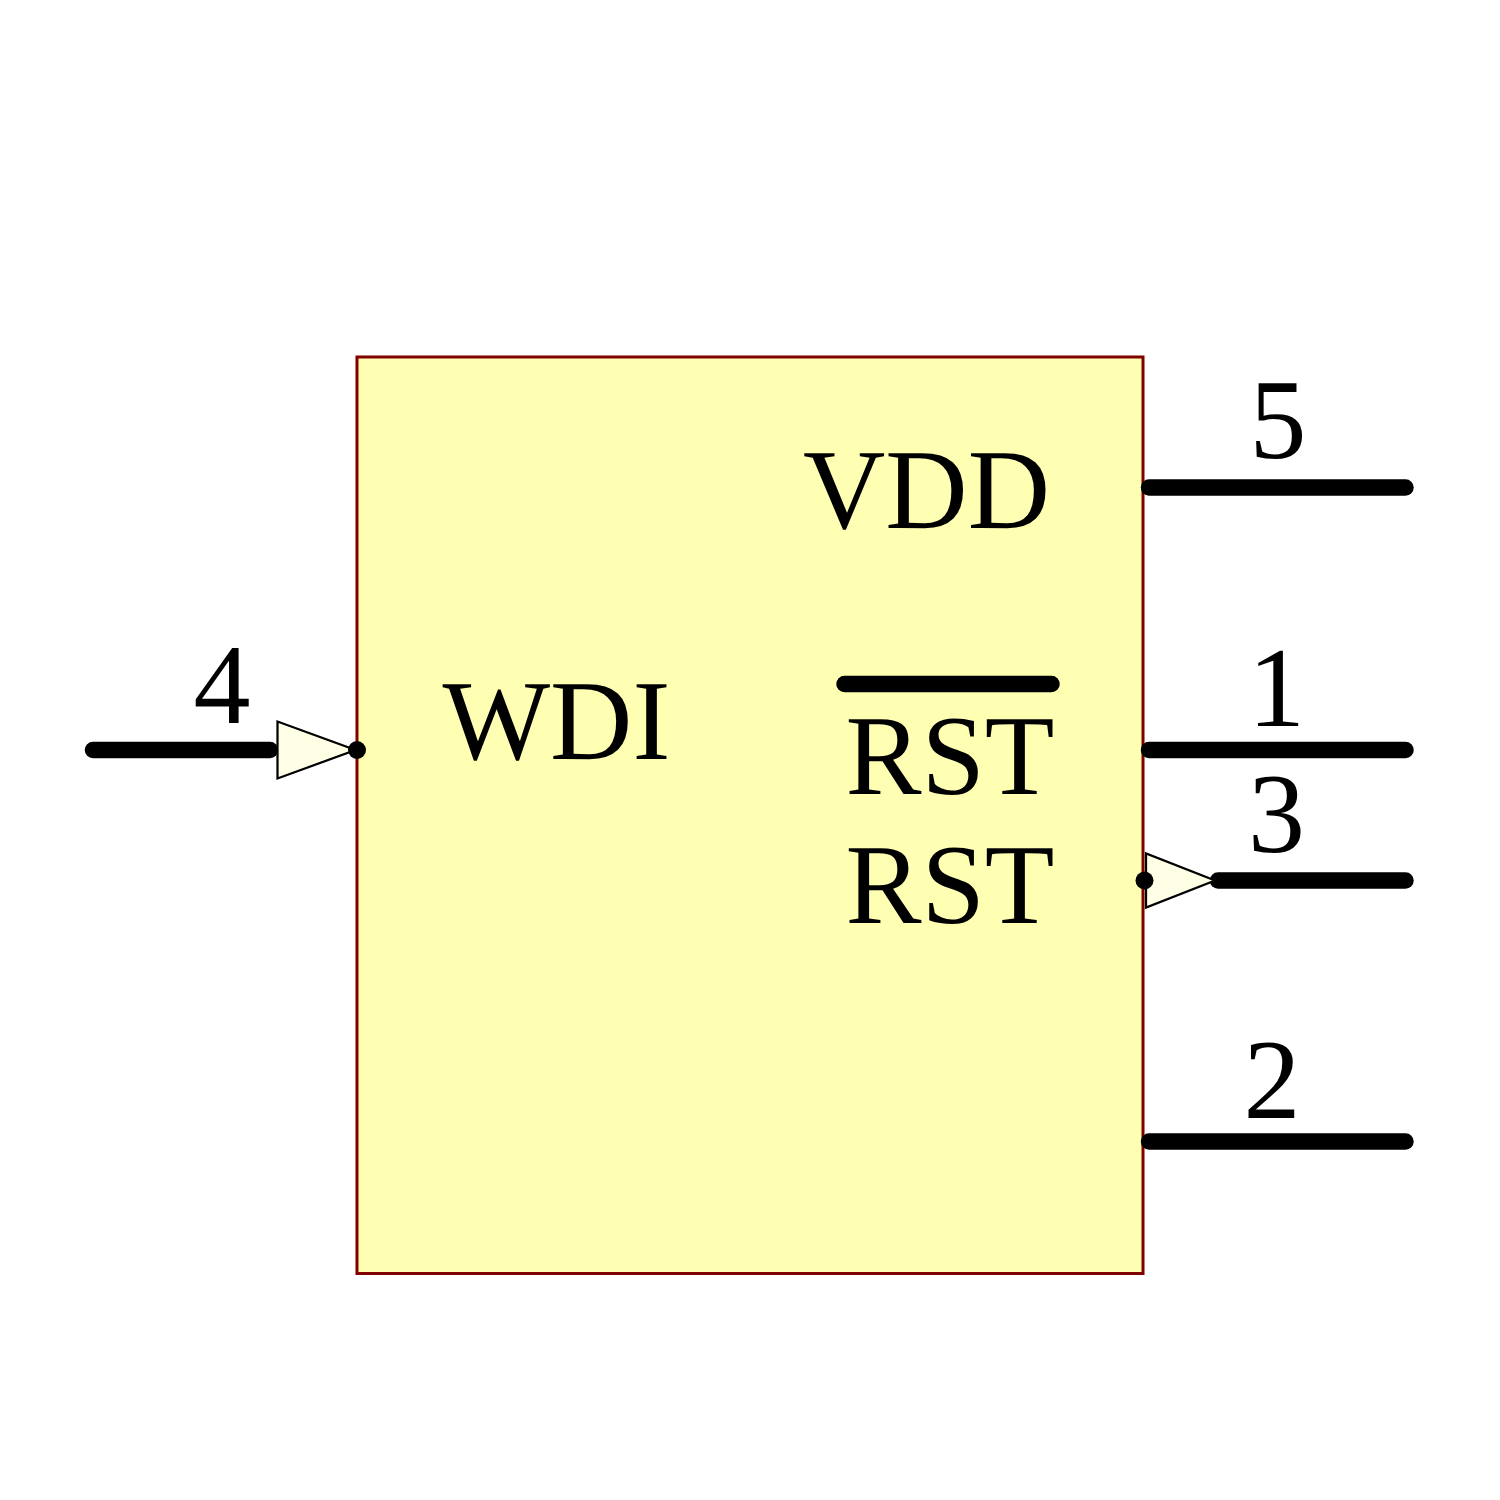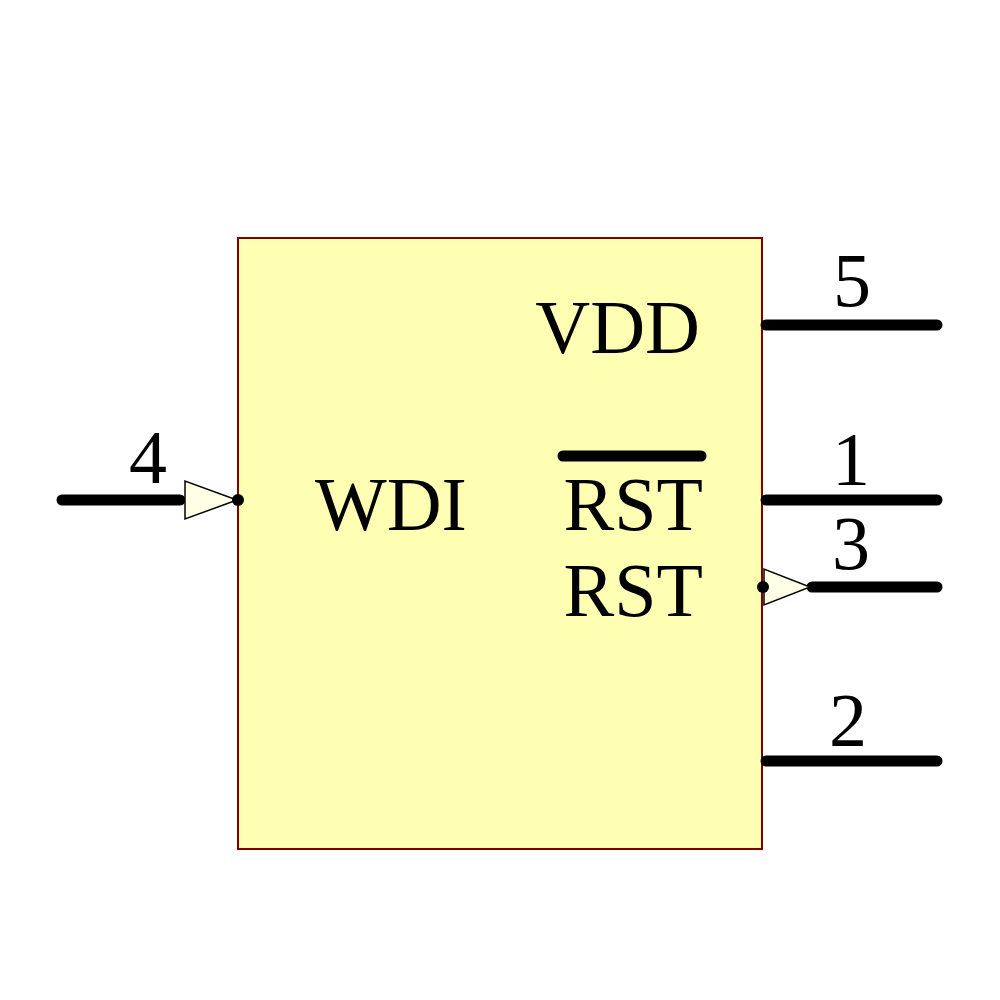--- a/index.html
+++ b/index.html
@@ -62,21 +62,21 @@
 
     <line x1="766" y1="761" x2="937" y2="761" stroke="#000000" stroke-width="11" stroke-linecap="round"></line>
 
     <line x1="62" y1="500" x2="180" y2="500" stroke="#000000" stroke-width="11" stroke-linecap="round"></line>
     <polygon points="185,481 185,519 237,500" fill="#FFFFE6" stroke="#000000" stroke-width="1.5"></polygon>
     <circle cx="238" cy="500" r="6" fill="#000000"></circle>
 
     <line x1="563" y1="456" x2="701" y2="456" stroke="#000000" stroke-width="11" stroke-linecap="round"></line>
   </svg>
 
-  <div class="pin-name" style="left:295px; top:466px;margin-left:20px;">WDI</div>
+  <div class="pin-name" style="left:295px; top:443px;">WDI</div>
 
   <div class="pin-name" style="right:300px; top:289px; text-align:right;margin-left:20px;">VDD</div>
 
   <div class="pin-name" style="right:297px; top:466px; text-align:right;">RST</div>
 
   <div class="pin-name" style="right:297px; top:552px; text-align:right;">RST</div>
 
 
   <div class="pin-number" style="left:148px; top:419px;">4</div>
 

